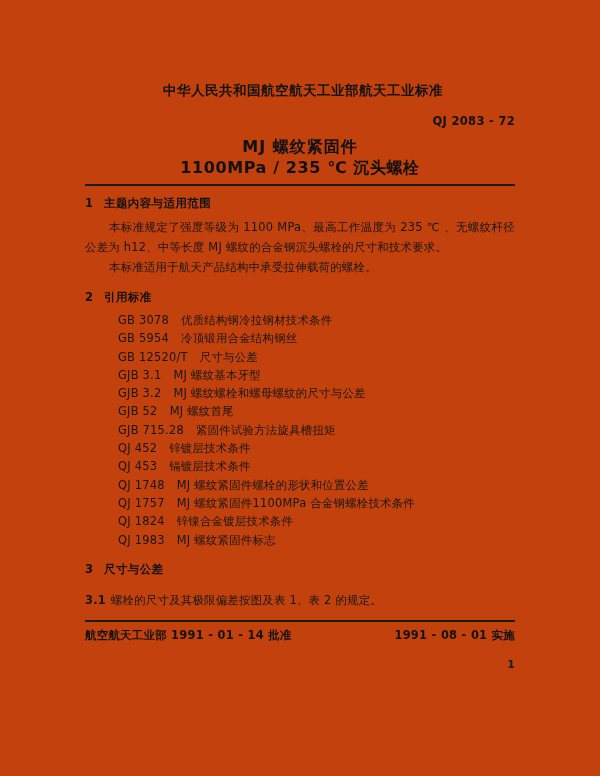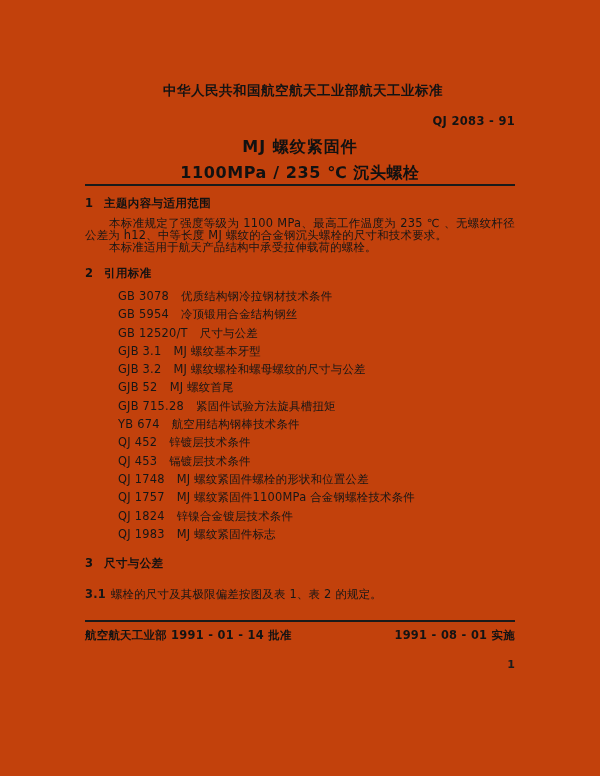--- a/index.html
+++ b/index.html
@@ -55,21 +55,20 @@
     font-size: 16px;
     font-weight: bold;
     letter-spacing: 1px;
     color: #111;
   }
   .title-line-2 {
     font-size: 16px;
     font-weight: bold;
     letter-spacing: 0.6px;
     color: #111;
-    margin-top: 5px;
   }
 
   
   .rule {
     position: absolute;
     left: 85px;
     width: 430px;
     height: 2px;
     background: #1a1a1a;
   }
@@ -90,21 +89,21 @@
     color: #121212;
     letter-spacing: 0.4px;
     margin: 0 0 6px 0;
     display: flex;
     gap: 9px;
   }
   .section-head .num { min-width: 10px; }
 
   .para {
     font-size: 11.4px;
-    line-height: 12px;
+    line-height: 20px;
     color: #161616;
     letter-spacing: 0.25px;
     text-align: justify;
     margin: 0;
   }
   .para.indent { text-indent: 24px; }
 
   .block-gap { height: 9px; }
   .block-gap-lg { height: 13px; }
 
@@ -167,21 +166,21 @@
   }
 </style>
 </head>
 <body>
 
 <div class="page">
 
   <div class="doc-header">
     <div class="ministry-line">中华人民共和国航空航天工业部航天工业标准</div>
 
-    <div class="std-number">QJ 2083 - 91</div>
+    <div class="std-number">QJ 2083 - 72</div>
 
     <div class="title-block">
       <div class="title-line-1">MJ 螺纹紧固件</div>
       <div class="title-line-2">1100MPa / 235 ℃ 沉头螺栓</div>
     </div>
   </div>
 
   <div class="rule rule-top"></div>
 
   <div class="body-area">
@@ -229,24 +228,20 @@
         <span class="ref-code">GJB 52</span>
         <span class="ref-title">MJ 螺纹</span>
         <span class="gap"></span>
         <span class="ref-title">首尾</span>
       </li>
       <li class="ref-item">
         <span class="ref-code">GJB 715.28</span>
         <span class="ref-title">紧固件试验方法</span>
         <span class="gap"></span>
         <span class="ref-title">旋具槽扭矩</span>
-      </li>
-      <li class="ref-item">
-        <span class="ref-code">YB 674</span>
-        <span class="ref-title">航空用结构钢棒技术条件</span>
       </li>
       <li class="ref-item">
         <span class="ref-code">QJ 452</span>
         <span class="ref-title">锌镀层技术条件</span>
       </li>
       <li class="ref-item">
         <span class="ref-code">QJ 453</span>
         <span class="ref-title">镉镀层技术条件</span>
       </li>
       <li class="ref-item">

